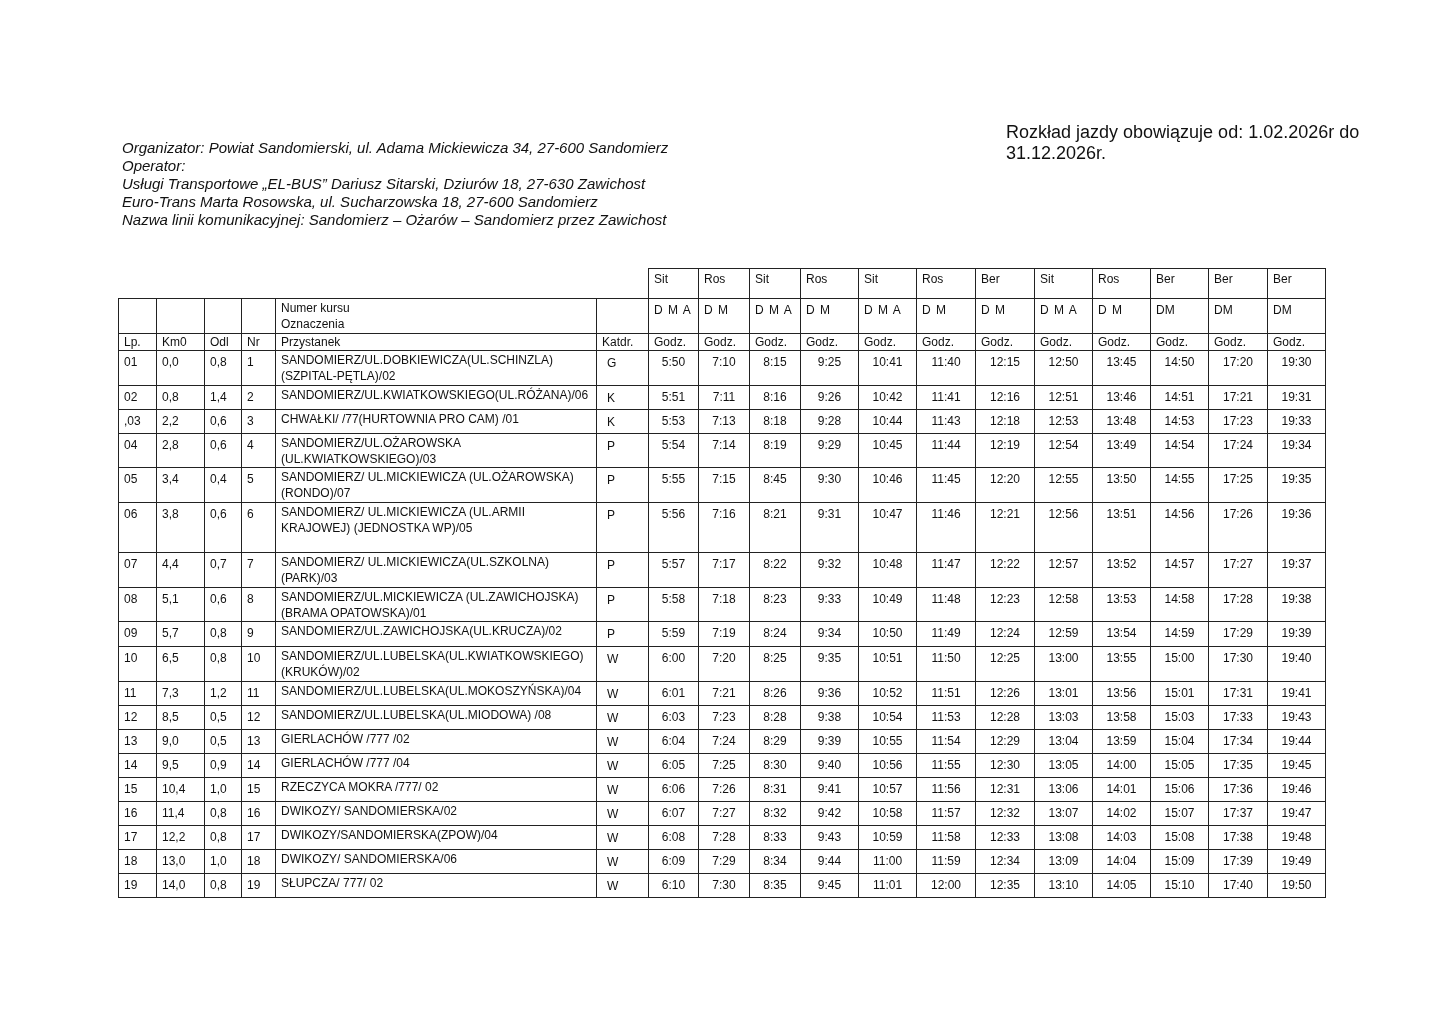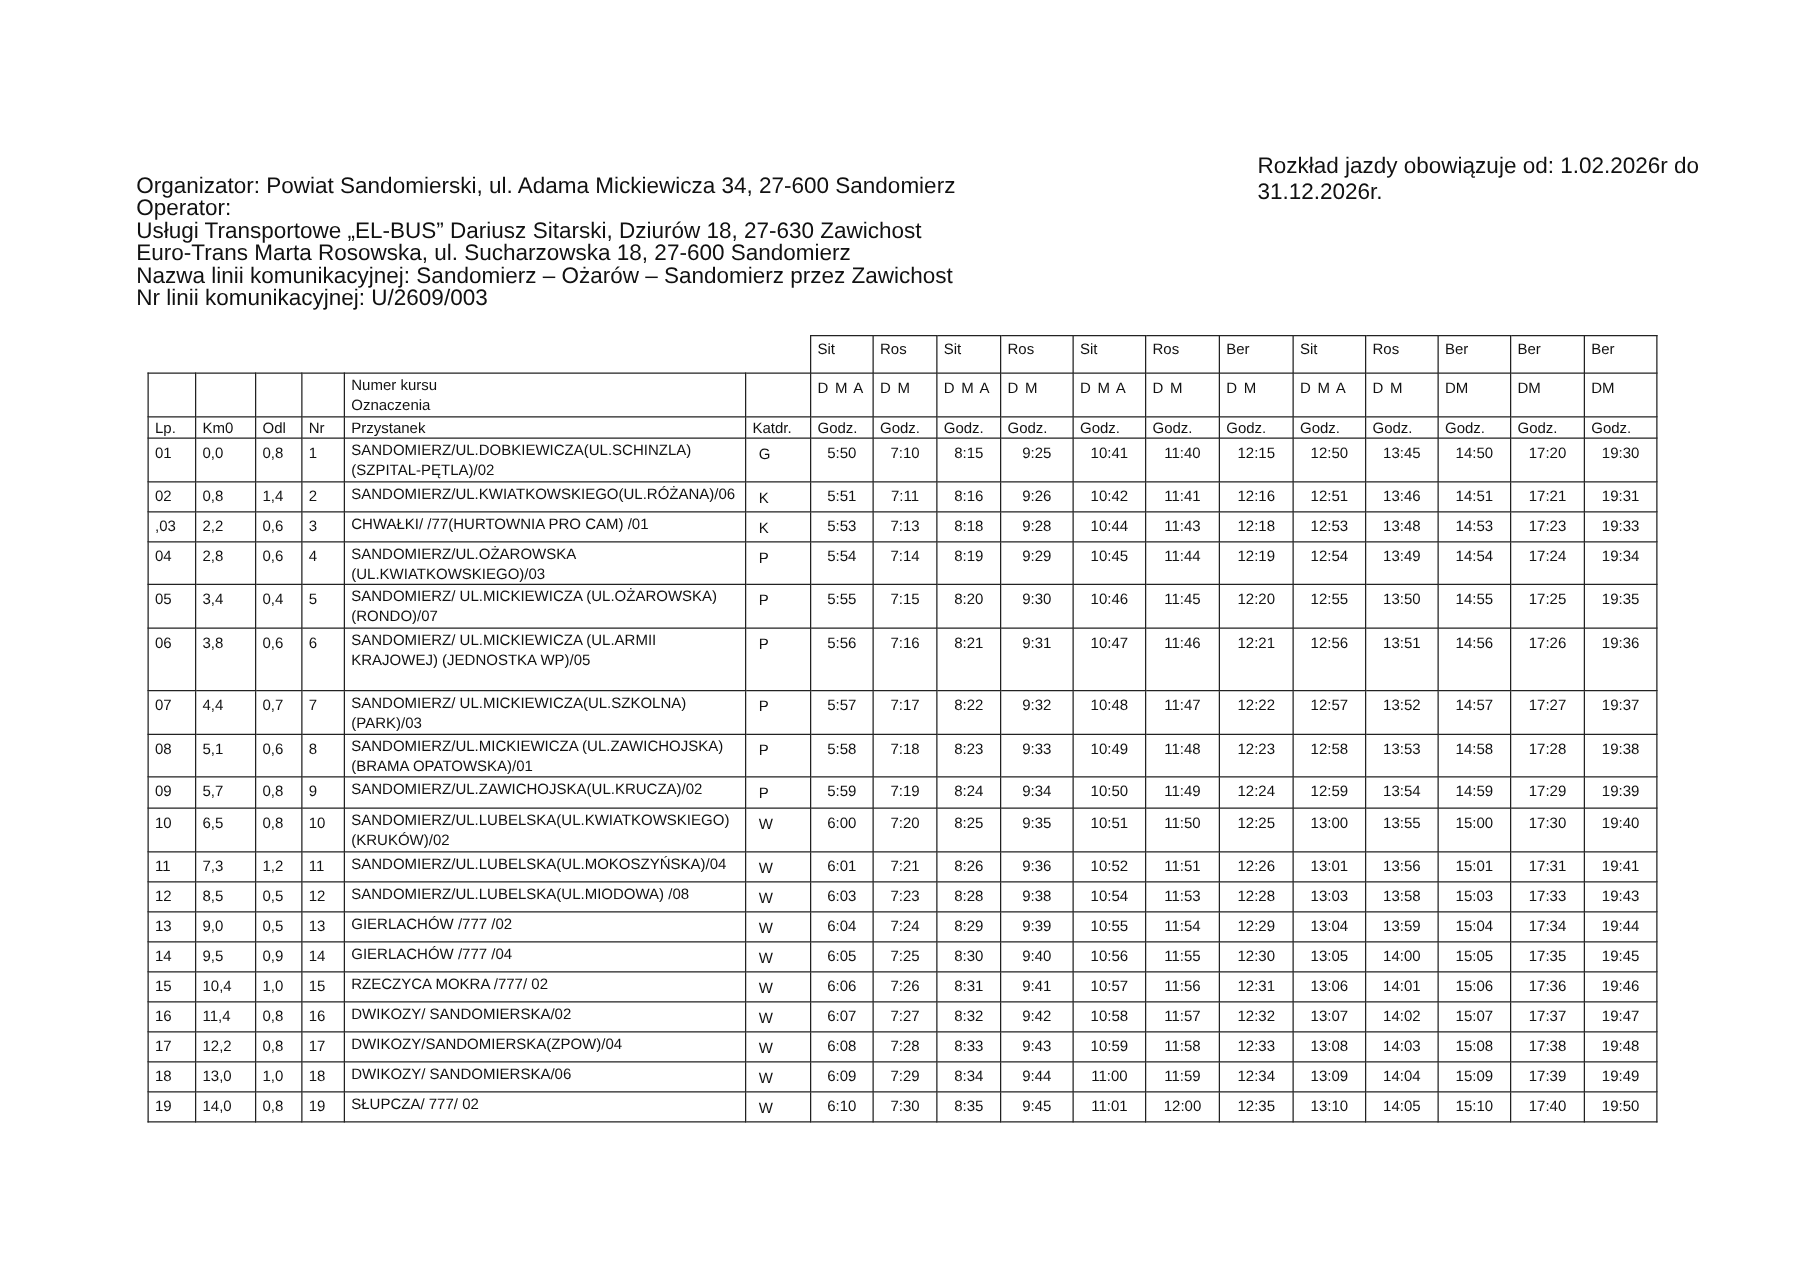--- a/index.html
+++ b/index.html
@@ -1,19 +1,19 @@
 <!DOCTYPE html>
 <html><head>
 <meta charset="utf-8">
 <style>
   html, body { margin: 0; padding: 0; background: #ffffff; }
   body { width: 1448px; height: 1024px; position: relative; overflow: hidden;
          font-family: "Liberation Sans", "DejaVu Sans", sans-serif; color: #111; }
   .validity { position: absolute; left: 1006px; top: 122px; font-size: 18px; }
-  .info { position: absolute; left: 109px; top: 139px; font-size: 18px; line-height: 18.1px; }
+  .info { position: absolute; left: 122px; top: 139px; font-size: 15px; line-height: 18.1px; font-style: italic; }
   .info div { white-space: nowrap; }
   table.tt { position: absolute; left: 118px; top: 268px; border-collapse: collapse; table-layout: fixed; }
   table.tt td { border: 1px solid #222; padding: 0 0 0 5px; vertical-align: top; font-size: 12px;
                 line-height: 16px; overflow: hidden; white-space: nowrap; }
   table.tt td.blank { border: none; }
   td.op { font-size: 13.5px; padding-top: 2px !important; height: 27px; }
   td.mark { font-size: 11.5px; padding-top: 3px !important; height: 31px; white-space: normal !important; word-spacing: 2px; }
   td.godz { font-size: 11.5px; height: 16px; }
   td.hdr { font-size: 12px; }
   td.num { font-size: 13px; padding-top: 3px !important; }
@@ -25,21 +25,20 @@
 <body>
 
 <div class="validity">Rozkład jazdy obowiązuje od: 1.02.2026r do 31.12.2026r.</div>
 
 <div class="info">
   <div>Organizator: Powiat Sandomierski, ul. Adama Mickiewicza 34, 27-600 Sandomierz</div>
   <div>Operator:</div>
   <div>Usługi Transportowe „EL-BUS”  Dariusz Sitarski, Dziurów 18, 27-630 Zawichost</div>
   <div>Euro-Trans Marta Rosowska, ul. Sucharzowska 18, 27-600 Sandomierz</div>
   <div>Nazwa linii komunikacyjnej: Sandomierz – Ożarów – Sandomierz przez Zawichost</div>
-  <div>Nr linii komunikacyjnej: U/2609/003</div>
 </div>
 
 <table class="tt">
   <colgroup>
     <col style="width:38px">
       <col style="width:48px">
       <col style="width:37px">
       <col style="width:34px">
     <col style="width:321px">
       <col style="width:52px">
@@ -197,21 +196,21 @@
       </tr>
       <tr>
         <td class="num" style="height: 31px;">05</td>
         <td class="num">3,4</td>
         <td class="num">0,4</td>
         <td class="num">5</td>
         <td class="stop">SANDOMIERZ/ UL.MICKIEWICZA (UL.OŻAROWSKA)(RONDO)/07</td>
         <td class="cat">P</td>
         <td class="time">5:55</td>
         <td class="time">7:15</td>
-        <td class="time">8:20</td>
+        <td class="time">8:45</td>
         <td class="time">9:30</td>
         <td class="time">10:46</td>
         <td class="time">11:45</td>
         <td class="time">12:20</td>
         <td class="time">12:55</td>
         <td class="time">13:50</td>
         <td class="time">14:55</td>
         <td class="time">17:25</td>
         <td class="time">19:35</td>
       </tr>

